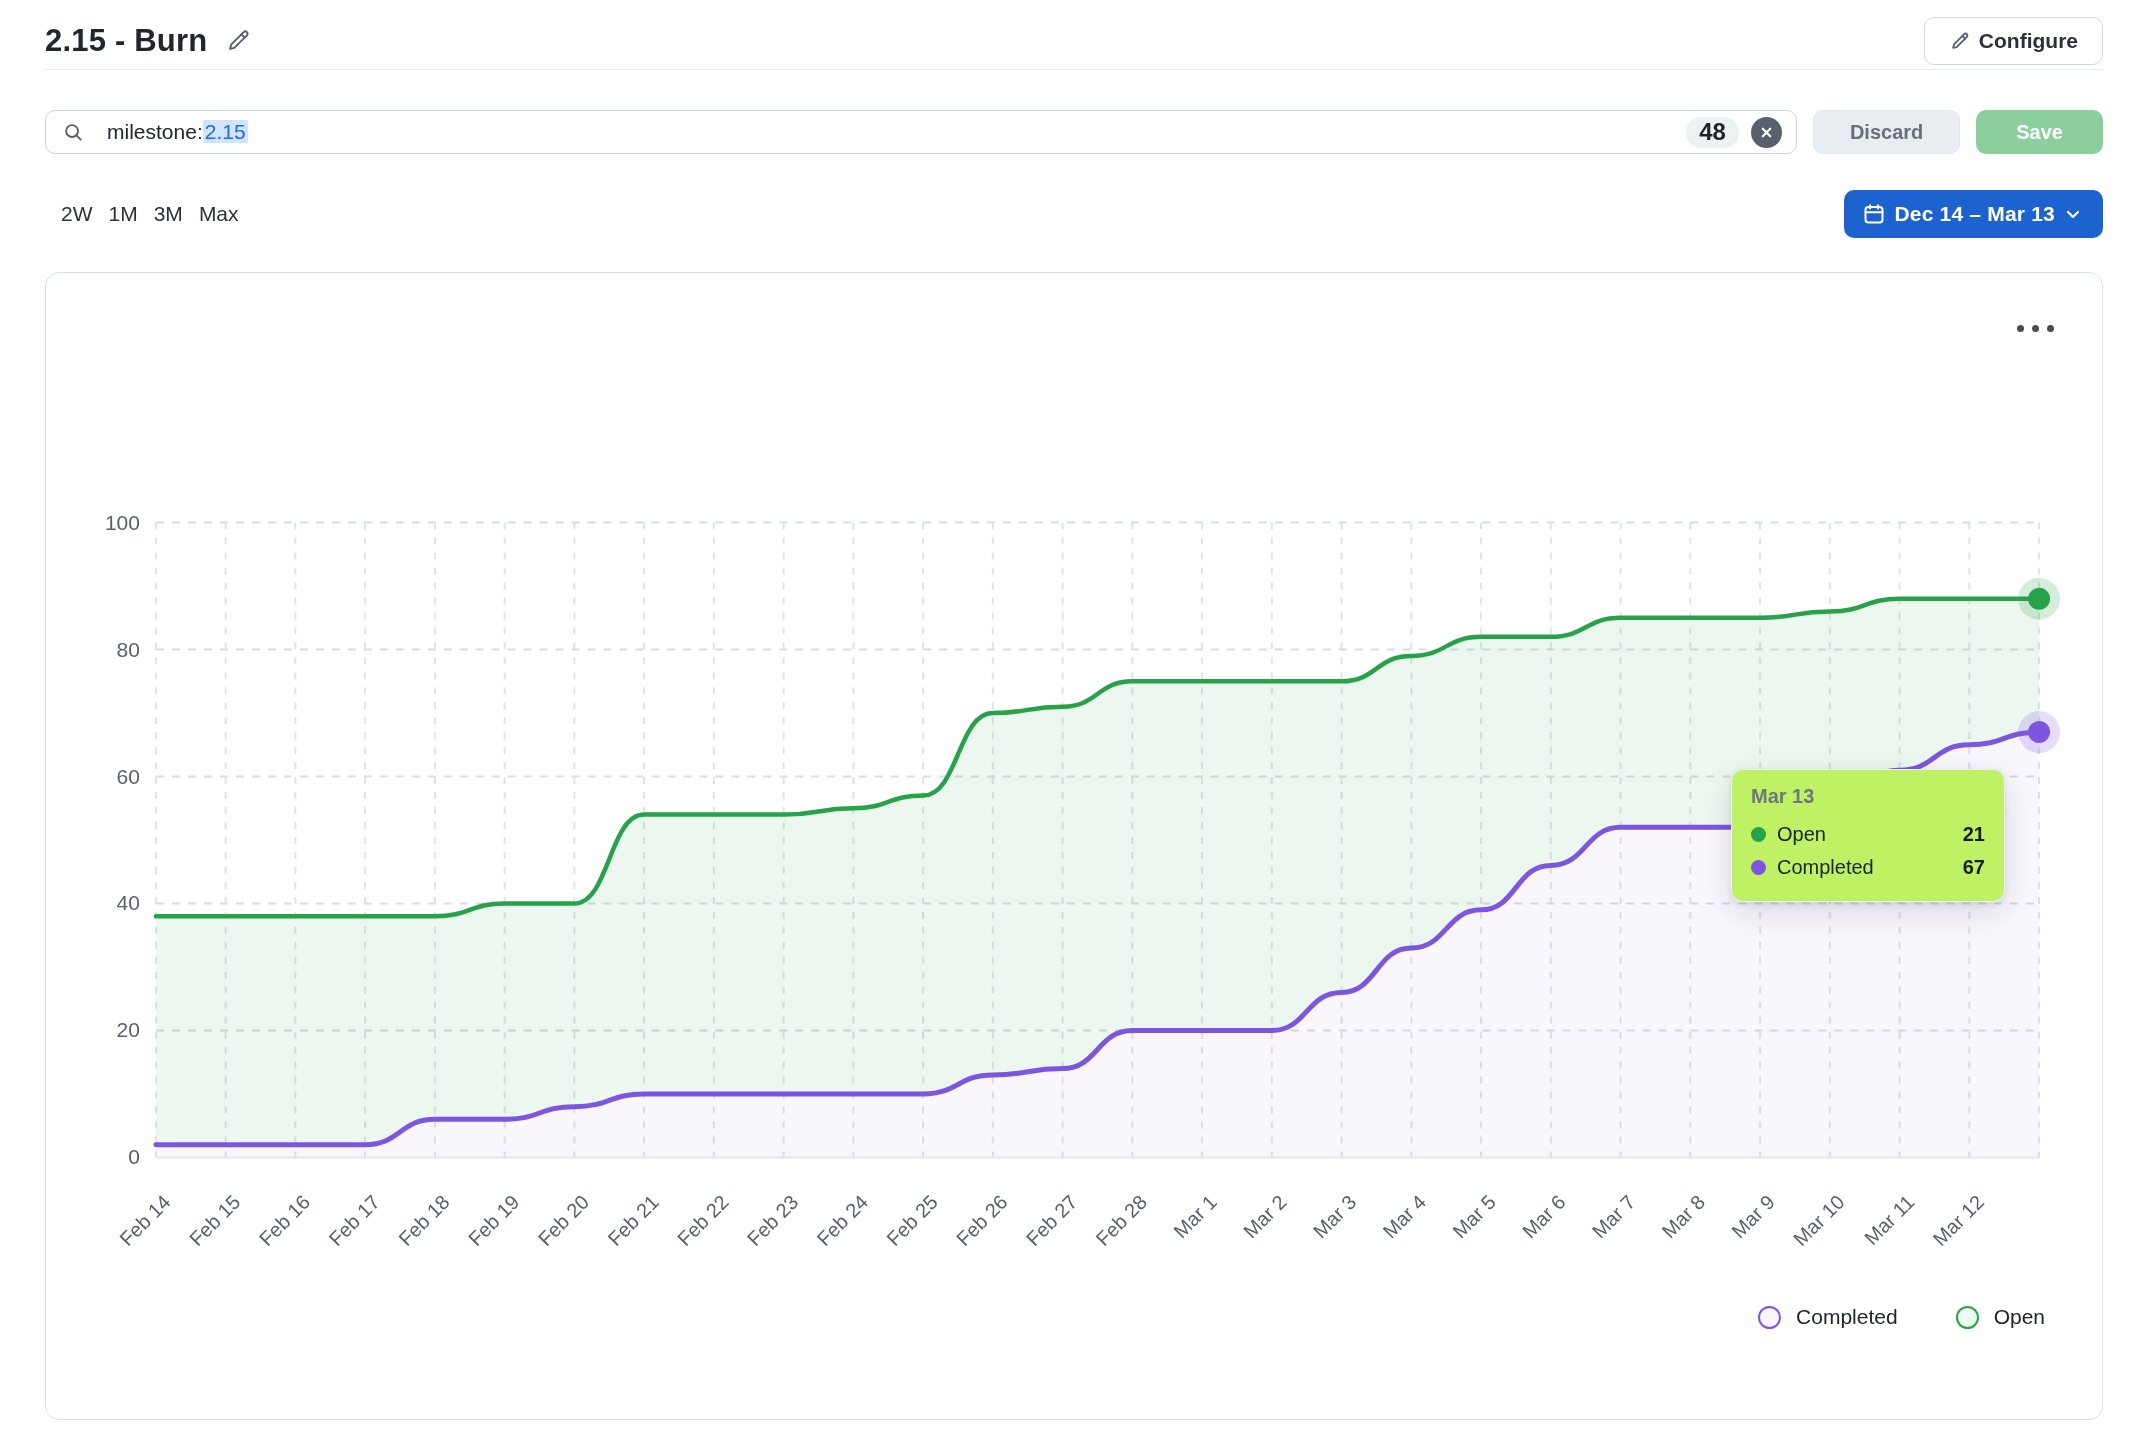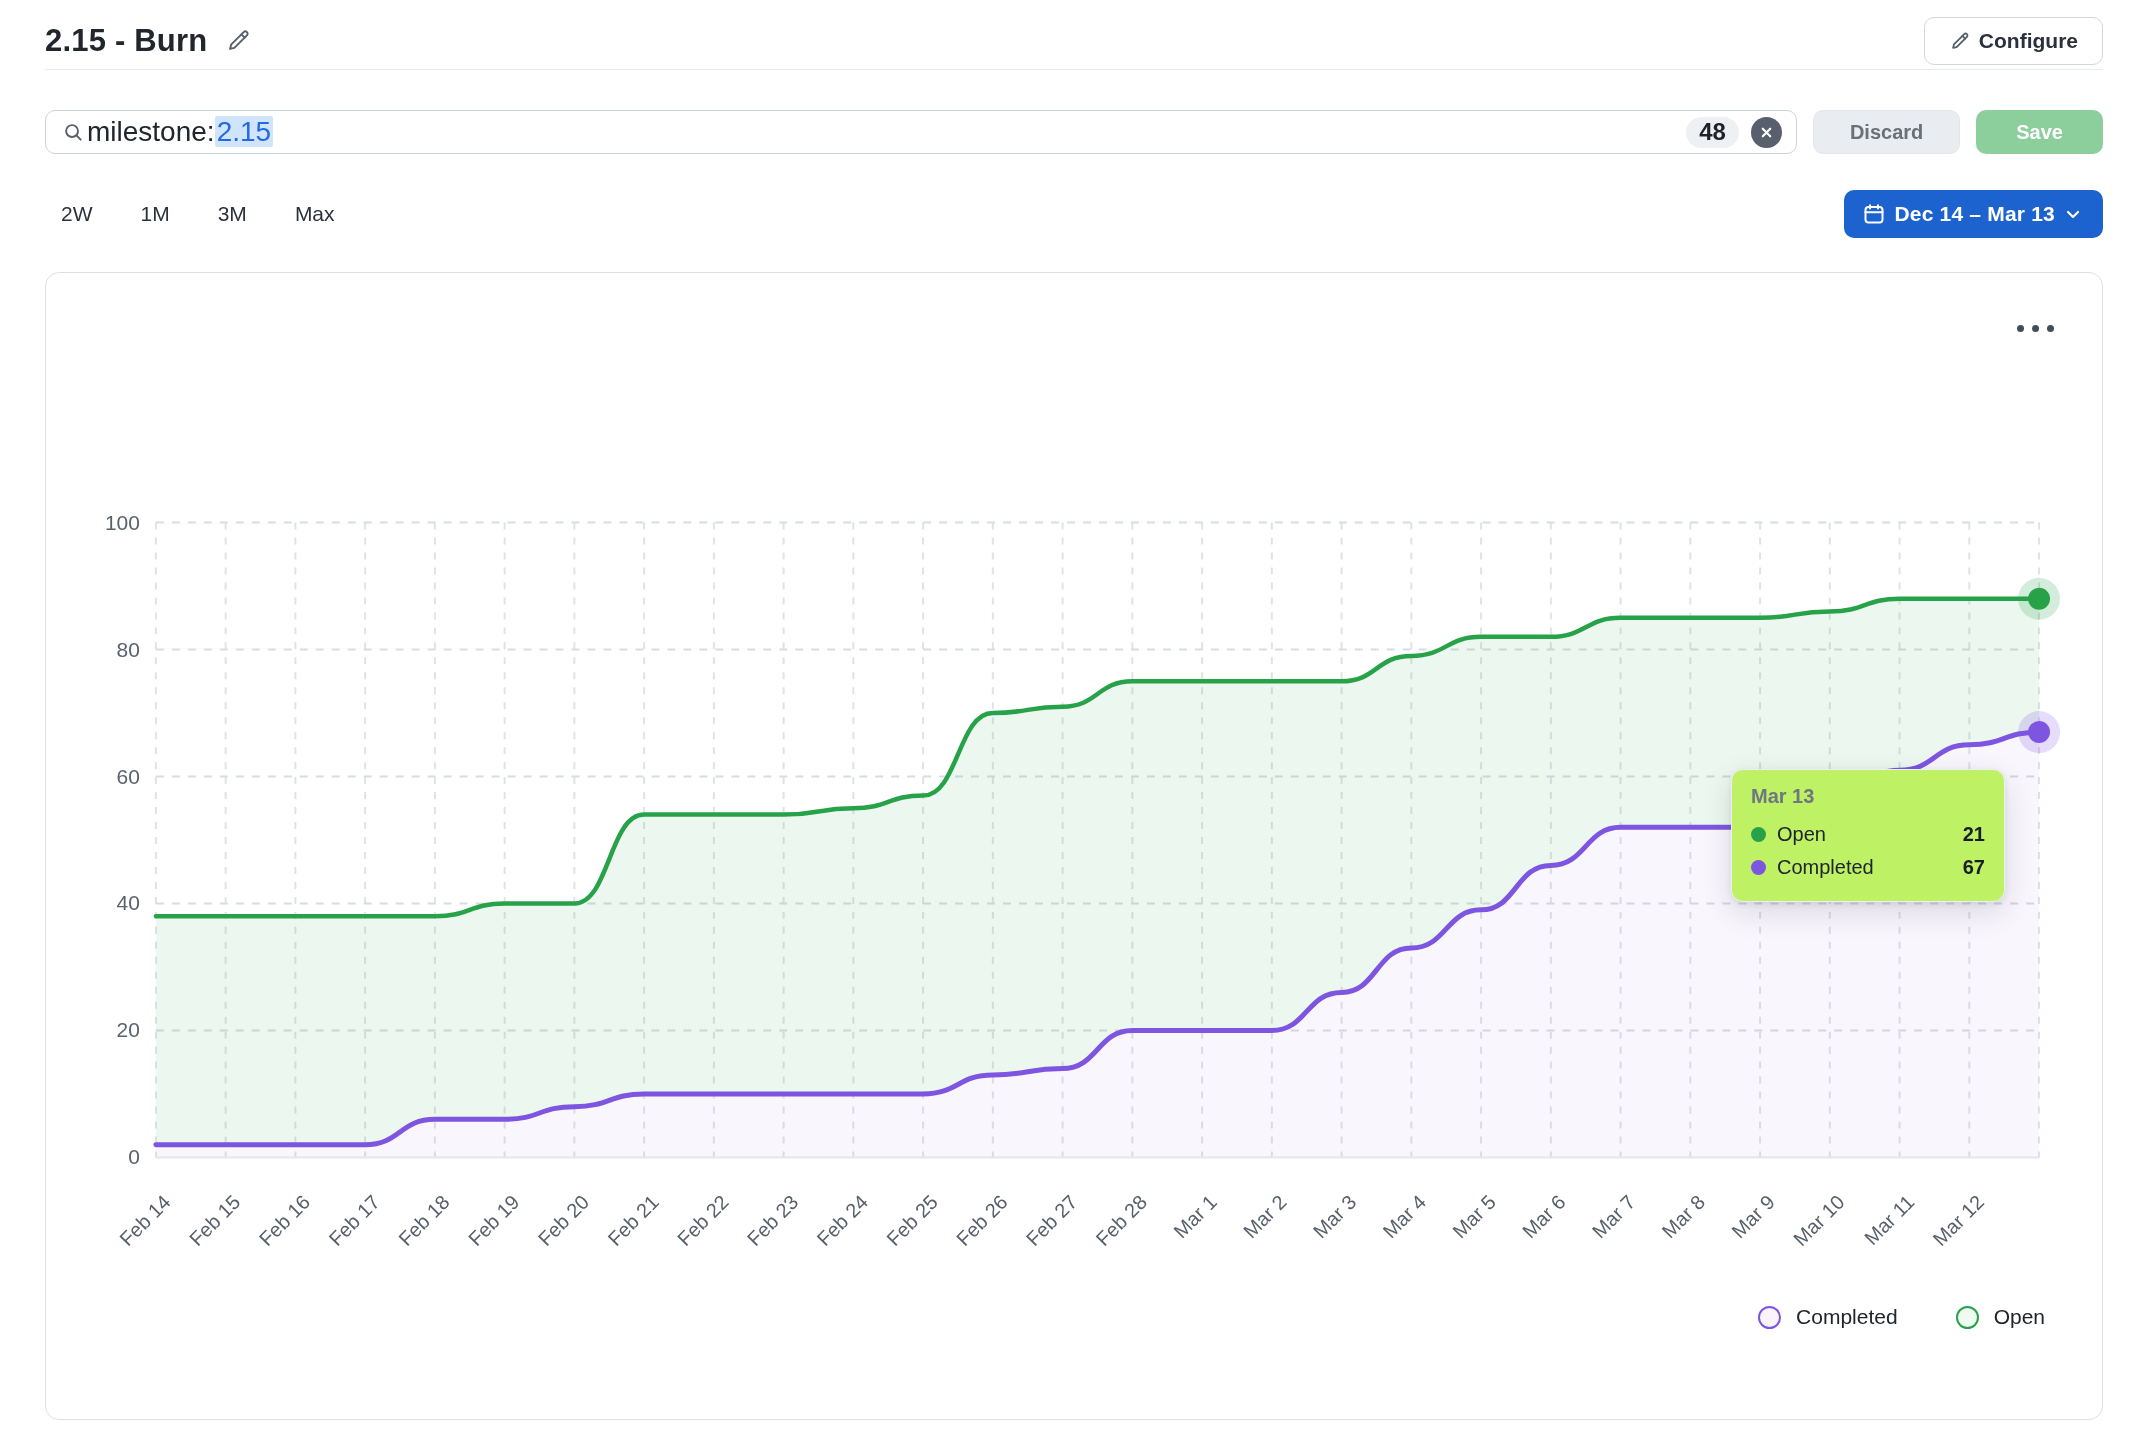--- a/index.html
+++ b/index.html
@@ -16,33 +16,33 @@
   .title-wrap { display:flex; align-items:center; gap:18px; }
   .page-title { font-size:31px; font-weight:bold; color:#21262d; letter-spacing:.2px; }
   .icon-btn-plain { background:none; border:none; color:#57606a; cursor:pointer; display:flex; align-items:center; }
   .btn { display:inline-flex; align-items:center; gap:8px; border-radius:10px; font-family:inherit; cursor:pointer; }
   .btn-configure { height:48px; padding:0 24px; background:#fff; border:1.5px solid #d1d7dd; font-size:21px; font-weight:600; color:#2a313c; }
   .btn-configure svg { color:#57606a; }
 
   
   .filter-row { display:flex; align-items:center; gap:16px; margin-top:40px; }
   .searchbar { flex:1; height:44px; border:1.5px solid #ccd3da; border-radius:10px; display:flex; align-items:center; padding:0 14px 0 16px; background:#fff; }
-  .searchbar .q { display:flex; align-items:center; gap:2px; font-size:28px; }
+  .searchbar .q { display:flex; align-items:center; gap:22px; font-size:21px; }
   .search-icon { color:#57606a; display:flex; }
   .query-text { color:#20262e; }
   .query-value { color:#2469e3; background:#d0e4fb; border-radius:2px; padding:0 2px; }
   .search-right { margin-left:auto; display:flex; align-items:center; gap:12px; }
   .count-pill { background:#eef1f4; color:#1f2328; font-weight:bold; font-size:24px; border-radius:16px; height:31px; display:flex; align-items:center; padding:0 13px; }
   .clear-btn { width:31px; height:31px; border-radius:50%; background:#57606c; border:none; color:#fff; display:flex; align-items:center; justify-content:center; cursor:pointer; }
   .btn-discard { height:44px; padding:0 36px; background:#e9edf1; border:1px solid #e2e6ea; color:#697077; font-size:20px; font-weight:600; justify-content:center; }
   .btn-save { height:44px; padding:0 40px; background:#8ccf9d; border:none; color:#ffffff; font-size:20px; font-weight:600; justify-content:center; }
 
   
   .range-row { display:flex; align-items:center; margin-top:36px; height:48px; }
-  .range-opts { display:flex; align-items:center; gap:48px; padding-left:16px; }
+  .range-opts { display:flex; align-items:center; gap:16px; padding-left:16px; }
   .range-opt { background:none; border:none; font-family:inherit; font-size:21px; color:#2b323c; cursor:pointer; }
   .daterange-btn { margin-left:auto; height:48px; padding:0 20px 0 18px; background:#1d63cf; border:none; color:#fff; font-size:21px; font-weight:600; letter-spacing:.2px; }
 
   
   .card { position:relative; margin-top:34px; height:1148px; border:1.5px solid #dbe0e5; border-radius:14px; background:#fff; overflow:hidden; }
   .menu-dots { position:absolute; top:48px; right:44px; display:flex; gap:8px; background:none; border:none; cursor:pointer; padding:4px; }
   .menu-dots i { width:7px; height:7px; border-radius:50%; background:#444c56; display:block; }
   .chart-svg { position:absolute; inset:0; width:100%; height:100%; }
 
   

